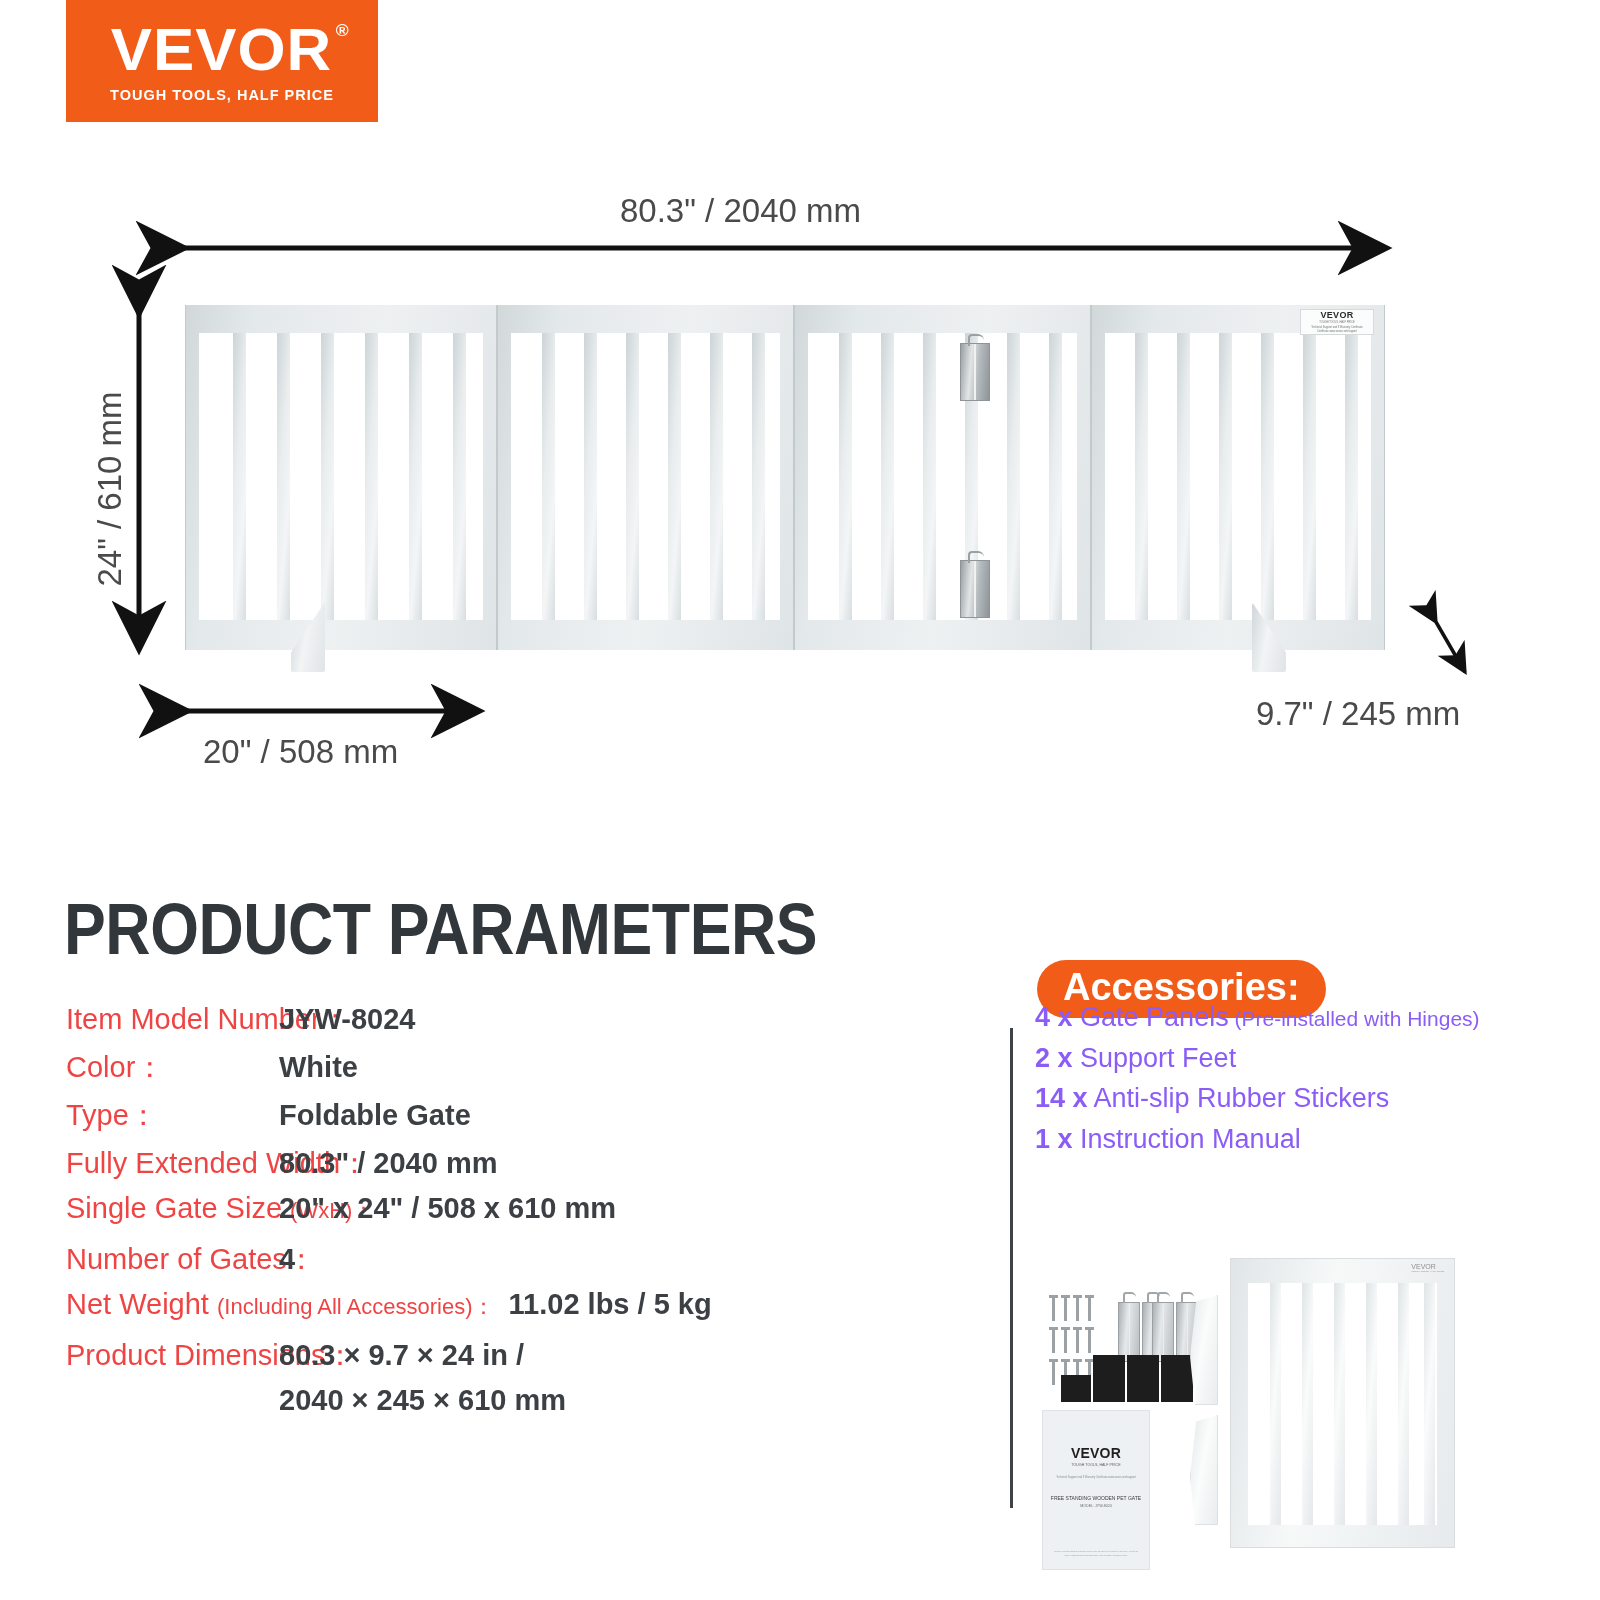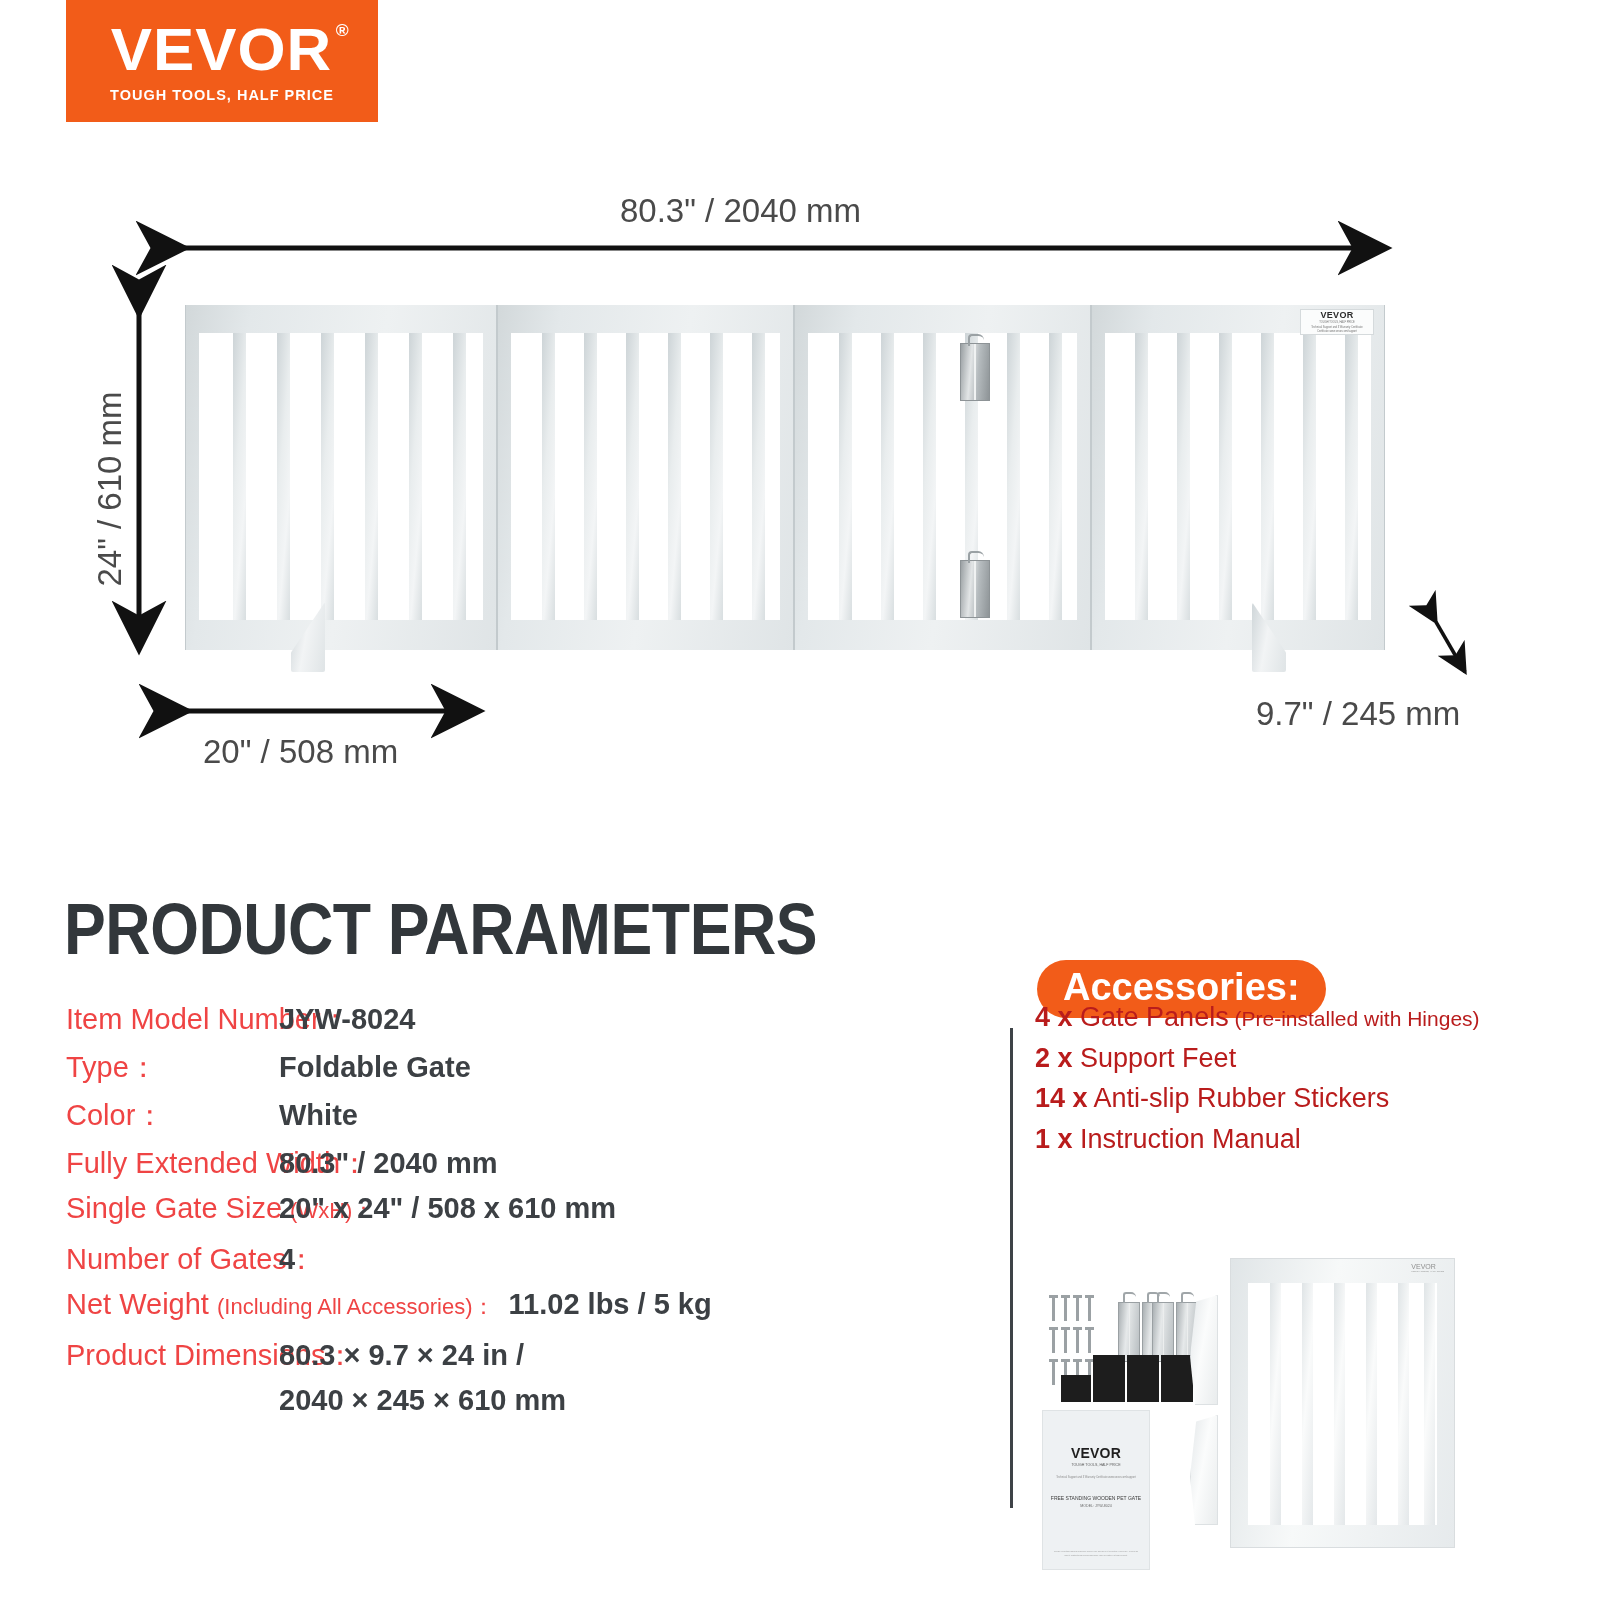--- a/index.html
+++ b/index.html
@@ -121,21 +121,21 @@
   
   #acc-badge {
     position: absolute; left: 1037px; top: 912px;
     background: #F25C19; color: #ffffff;
     font-size: 38px; font-weight: bold;
     padding: 6px 26px 9px 26px; border-radius: 32px;
     white-space: nowrap;
     margin-top: 48px;
   }
   #acc-list { position: absolute; left: 1035px; top: 998px; width: 545px; }
-  .arow { font-size: 27px; color: #b91c1c; white-space: nowrap; line-height: 38.5px; }
+  .arow { font-size: 27px; color: #8b5cf6; white-space: nowrap; line-height: 38.5px; }
   .arow .qty { font-weight: bold; }
   .arow .note { font-size: 21px; }
 
   
   #acc-photo { position: absolute; left: 1030px; top: 1250px; width: 560px; height: 330px; }
   .scr { position: absolute; width: 3px; background: #9ba1a4; }
   .scr::before {
     content:""; position:absolute; left:-3px; top:0; width:9px; height:3px; background:#9ba1a4;
   }
   .hng {
@@ -289,26 +289,26 @@
   </div>
 
   <div id="params-title">PRODUCT PARAMETERS</div>
 
   <div id="params-table">
     <div class="prow">
       <div class="pkey"><span>Item Model Number：</span><span class="sub"></span></div>
       <div class="pval">JYW-8024</div>
     </div>
     <div class="prow">
+      <div class="pkey"><span>Color：</span><span class="sub"></span></div>
+      <div class="pval">White</div>
+    </div>
+    <div class="prow">
       <div class="pkey"><span>Type：</span><span class="sub"></span></div>
       <div class="pval">Foldable Gate</div>
-    </div>
-    <div class="prow">
-      <div class="pkey"><span>Color：</span><span class="sub"></span></div>
-      <div class="pval">White</div>
     </div>
     <div class="prow">
       <div class="pkey"><span>Fully Extended  Width：</span><span class="sub"></span></div>
       <div class="pval">80.3" / 2040 mm</div>
     </div>
     <div class="prow">
       <div class="pkey"><span>Single Gate Size </span><span class="sub">(WxH)：</span></div>
       <div class="pval">20" x 24" / 508 x 610 mm</div>
     </div>
     <div class="prow">

